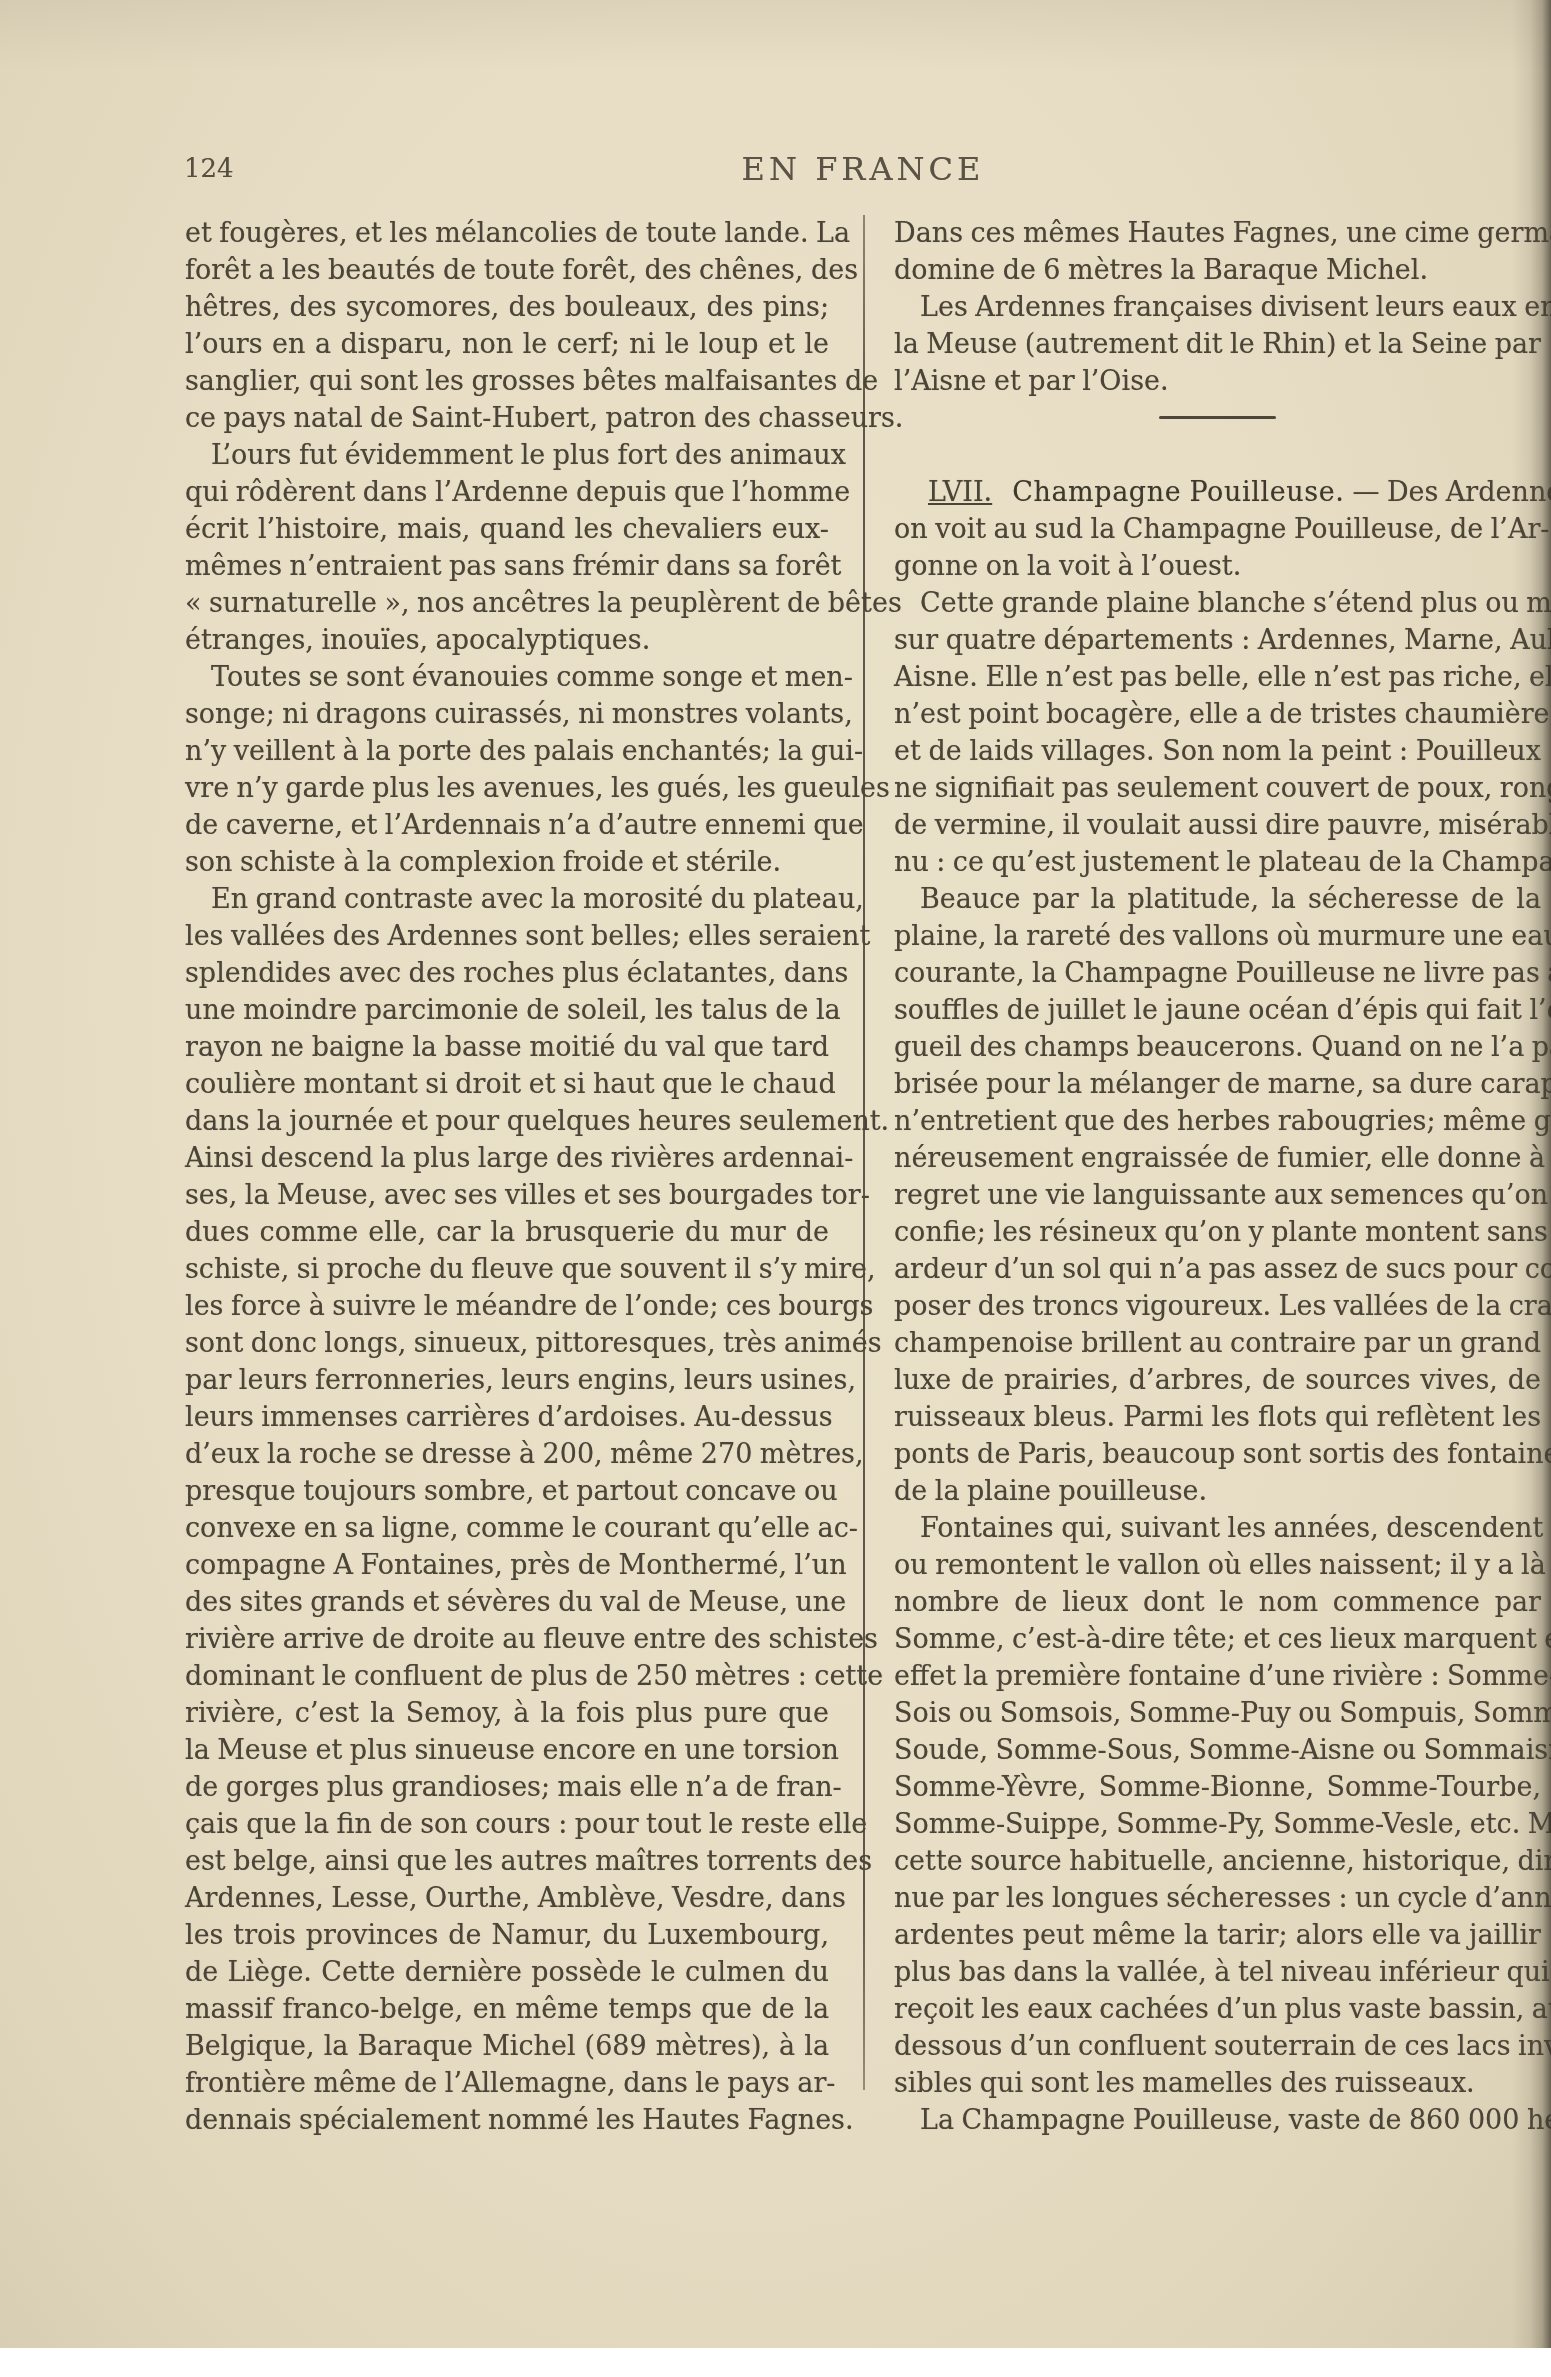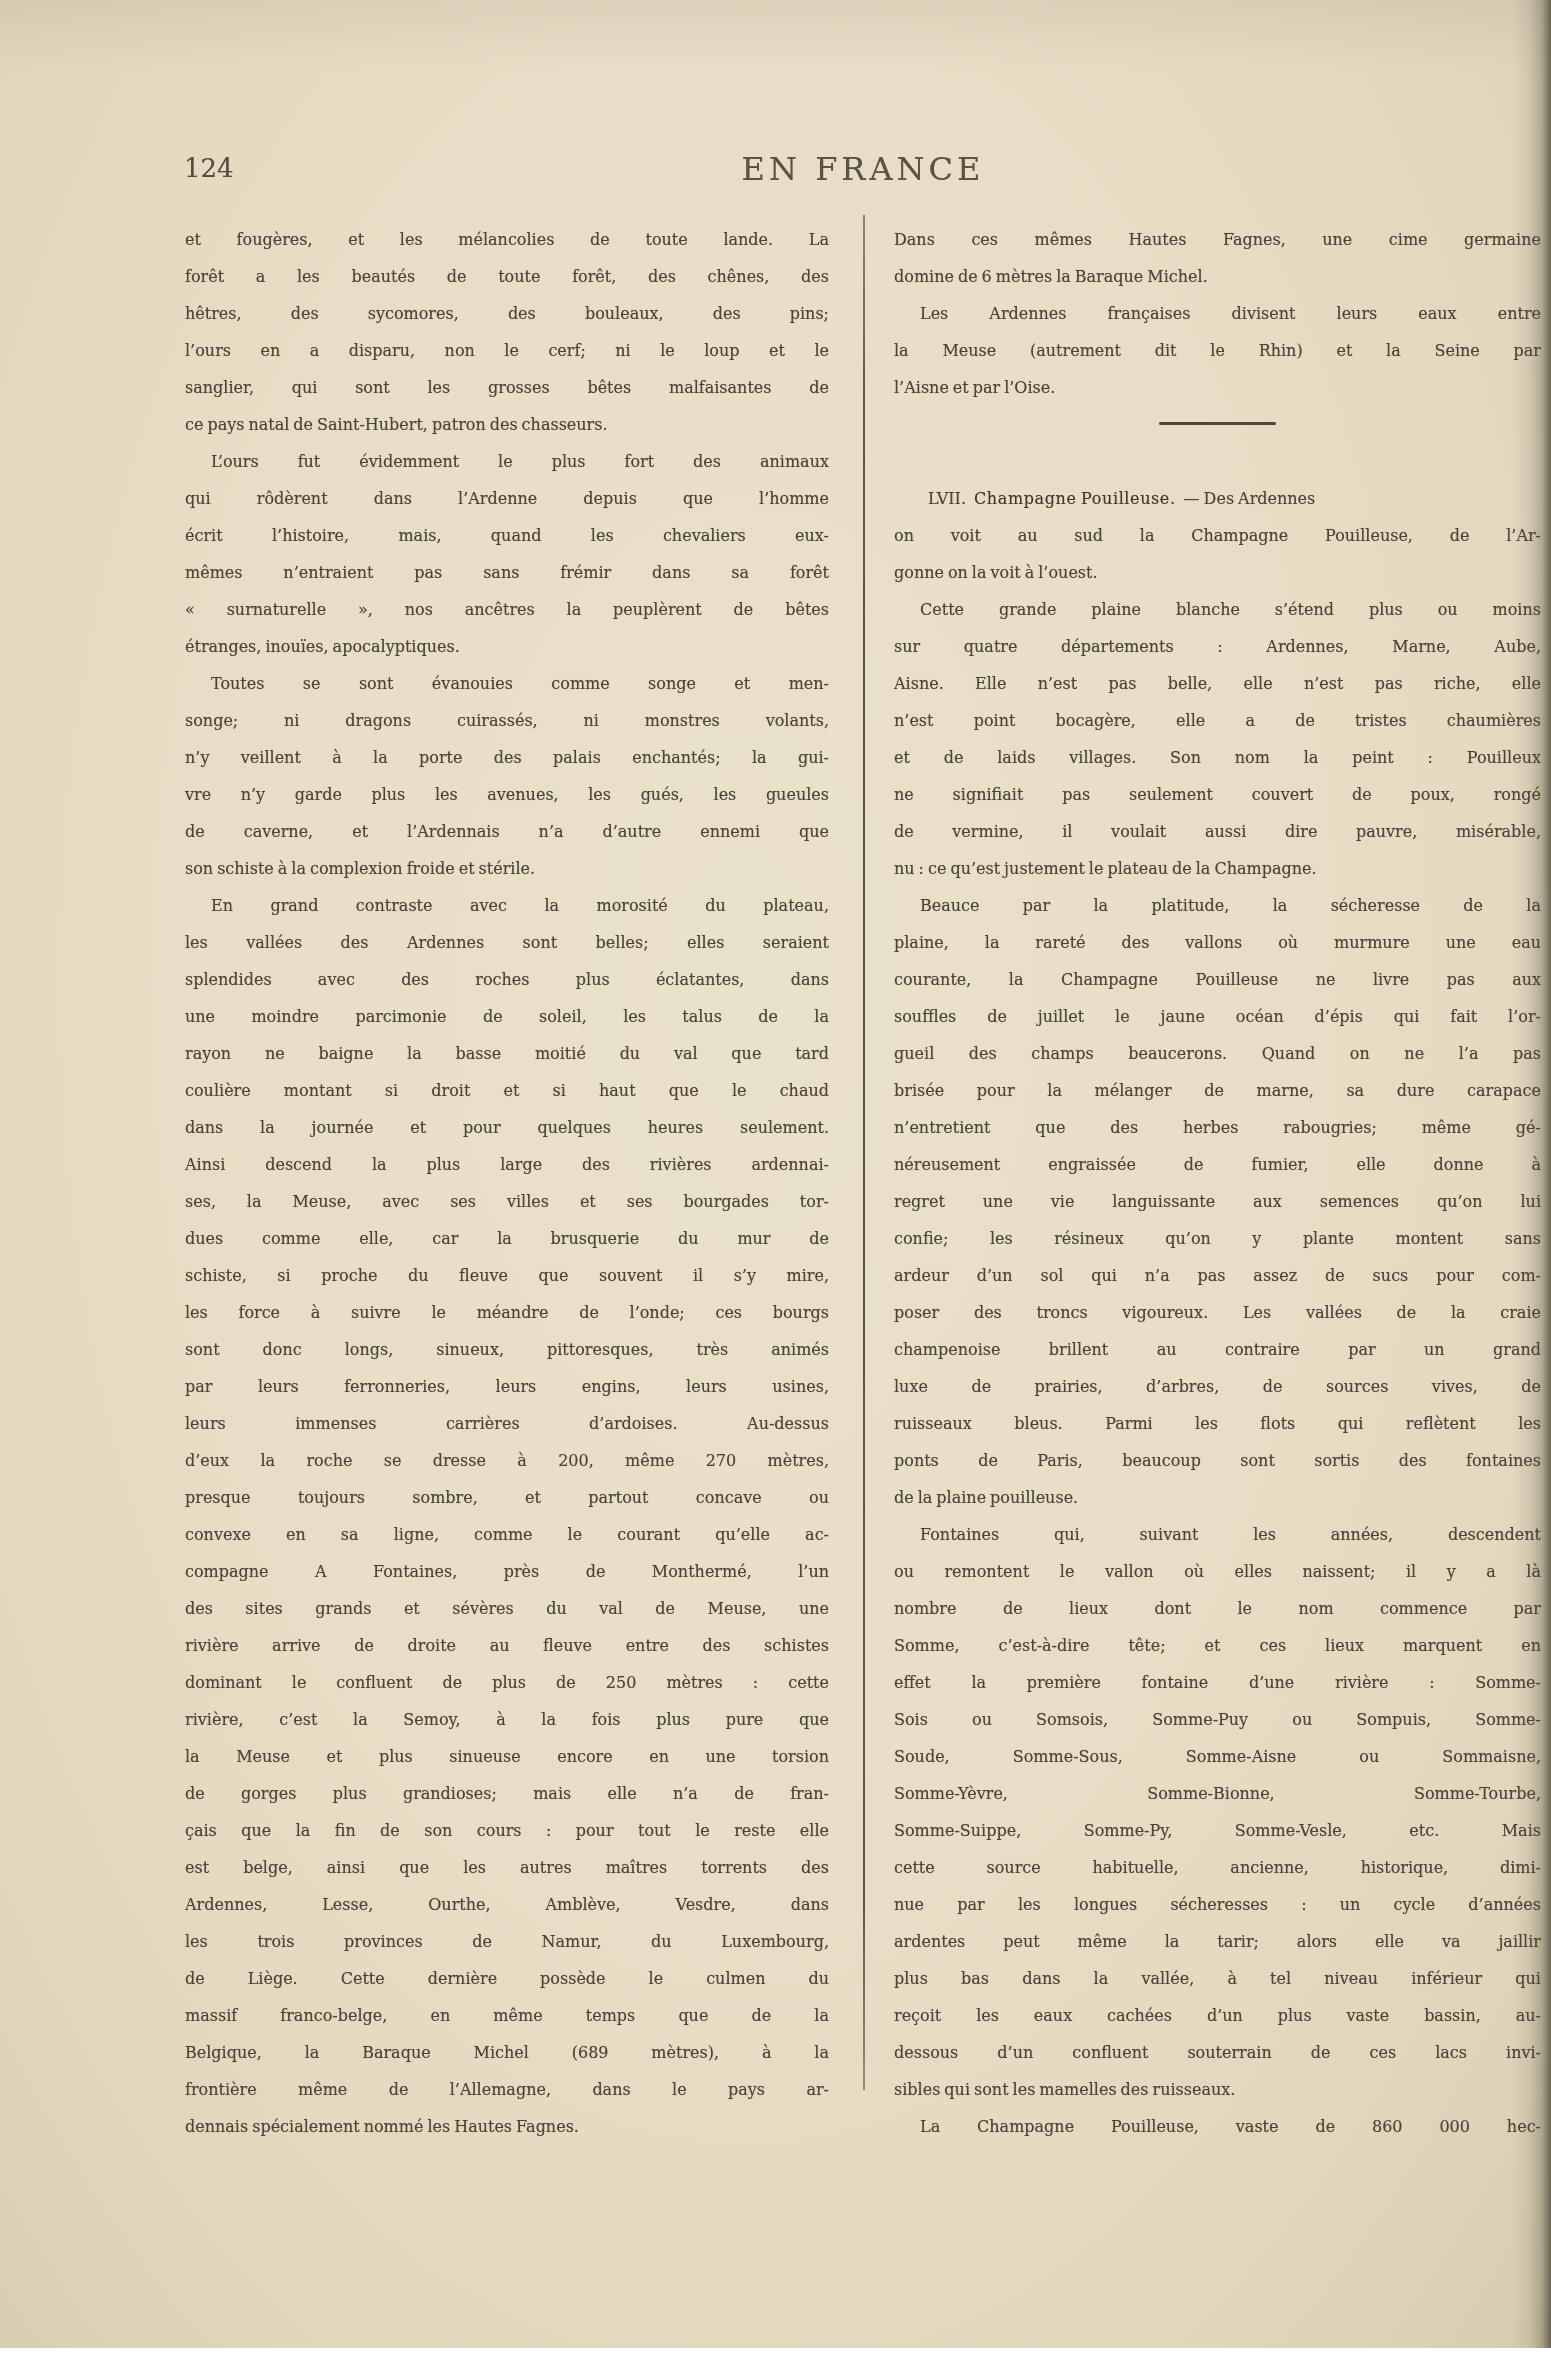--- a/index.html
+++ b/index.html
@@ -43,23 +43,23 @@
     color: #5a5346;
     text-shadow: 0 0 0.6px rgba(75,68,58,0.45);
     white-space: nowrap;
   }
   #column-divider-rule {
     position: absolute; left: 863px; top: 215px;
     width: 2.3px; height: 1875px;
     background: linear-gradient(to bottom, rgba(70,63,50,0.55), rgba(70,63,50,0.85) 10%, rgba(70,63,50,0.85) 90%, rgba(70,63,50,0.5));
   }
   .column {
-    position: absolute; top: 221px;
+    position: absolute; top: 214px;
     color: #4b4437;
-    font-size: 16px;
+    font-size: 27px;
     word-spacing: -1.1px;
     text-shadow: 0 0 0.7px rgba(72,64,52,0.45);
   }
   #left-column  { left: 185px;  width: 644px; }
   #right-column { left: 894px; width: 647px; }
   .line {
     height: 37px; line-height: 37px;
     white-space: nowrap;
     text-align: justify;
     -moz-text-align-last: justify;
@@ -68,21 +68,21 @@
   .line.ragged { text-align-last: left; }
   .line.indent { padding-left: 26px; }
   .line.blank  { }
   .line.divider-slot { text-align: center; text-align-last: center; }
   .rule-bar {
     display: inline-block; vertical-align: middle;
     width: 117px; height: 2.8px; margin-top: -3.4px;
     background: #4e4738; border-radius: 1.7px;
   }
   .line.heading { text-align-last: left; padding-left: 34px; }
-  .heading .h-num  { margin-right: 8px; }
+  .heading .h-num  { margin-right: 20px; text-decoration: underline; }
   .heading .h-bold { font-weight: 400; color: #3f392d; margin-right: 8px; letter-spacing: 0.6px; }
   .heading .h-rest { }
 </style>
 </head>
 <body>
 
 <div id="page">
   <div id="page-number" class="ink">124</div>
 
   <div id="running-head">EN FRANCE</div>

